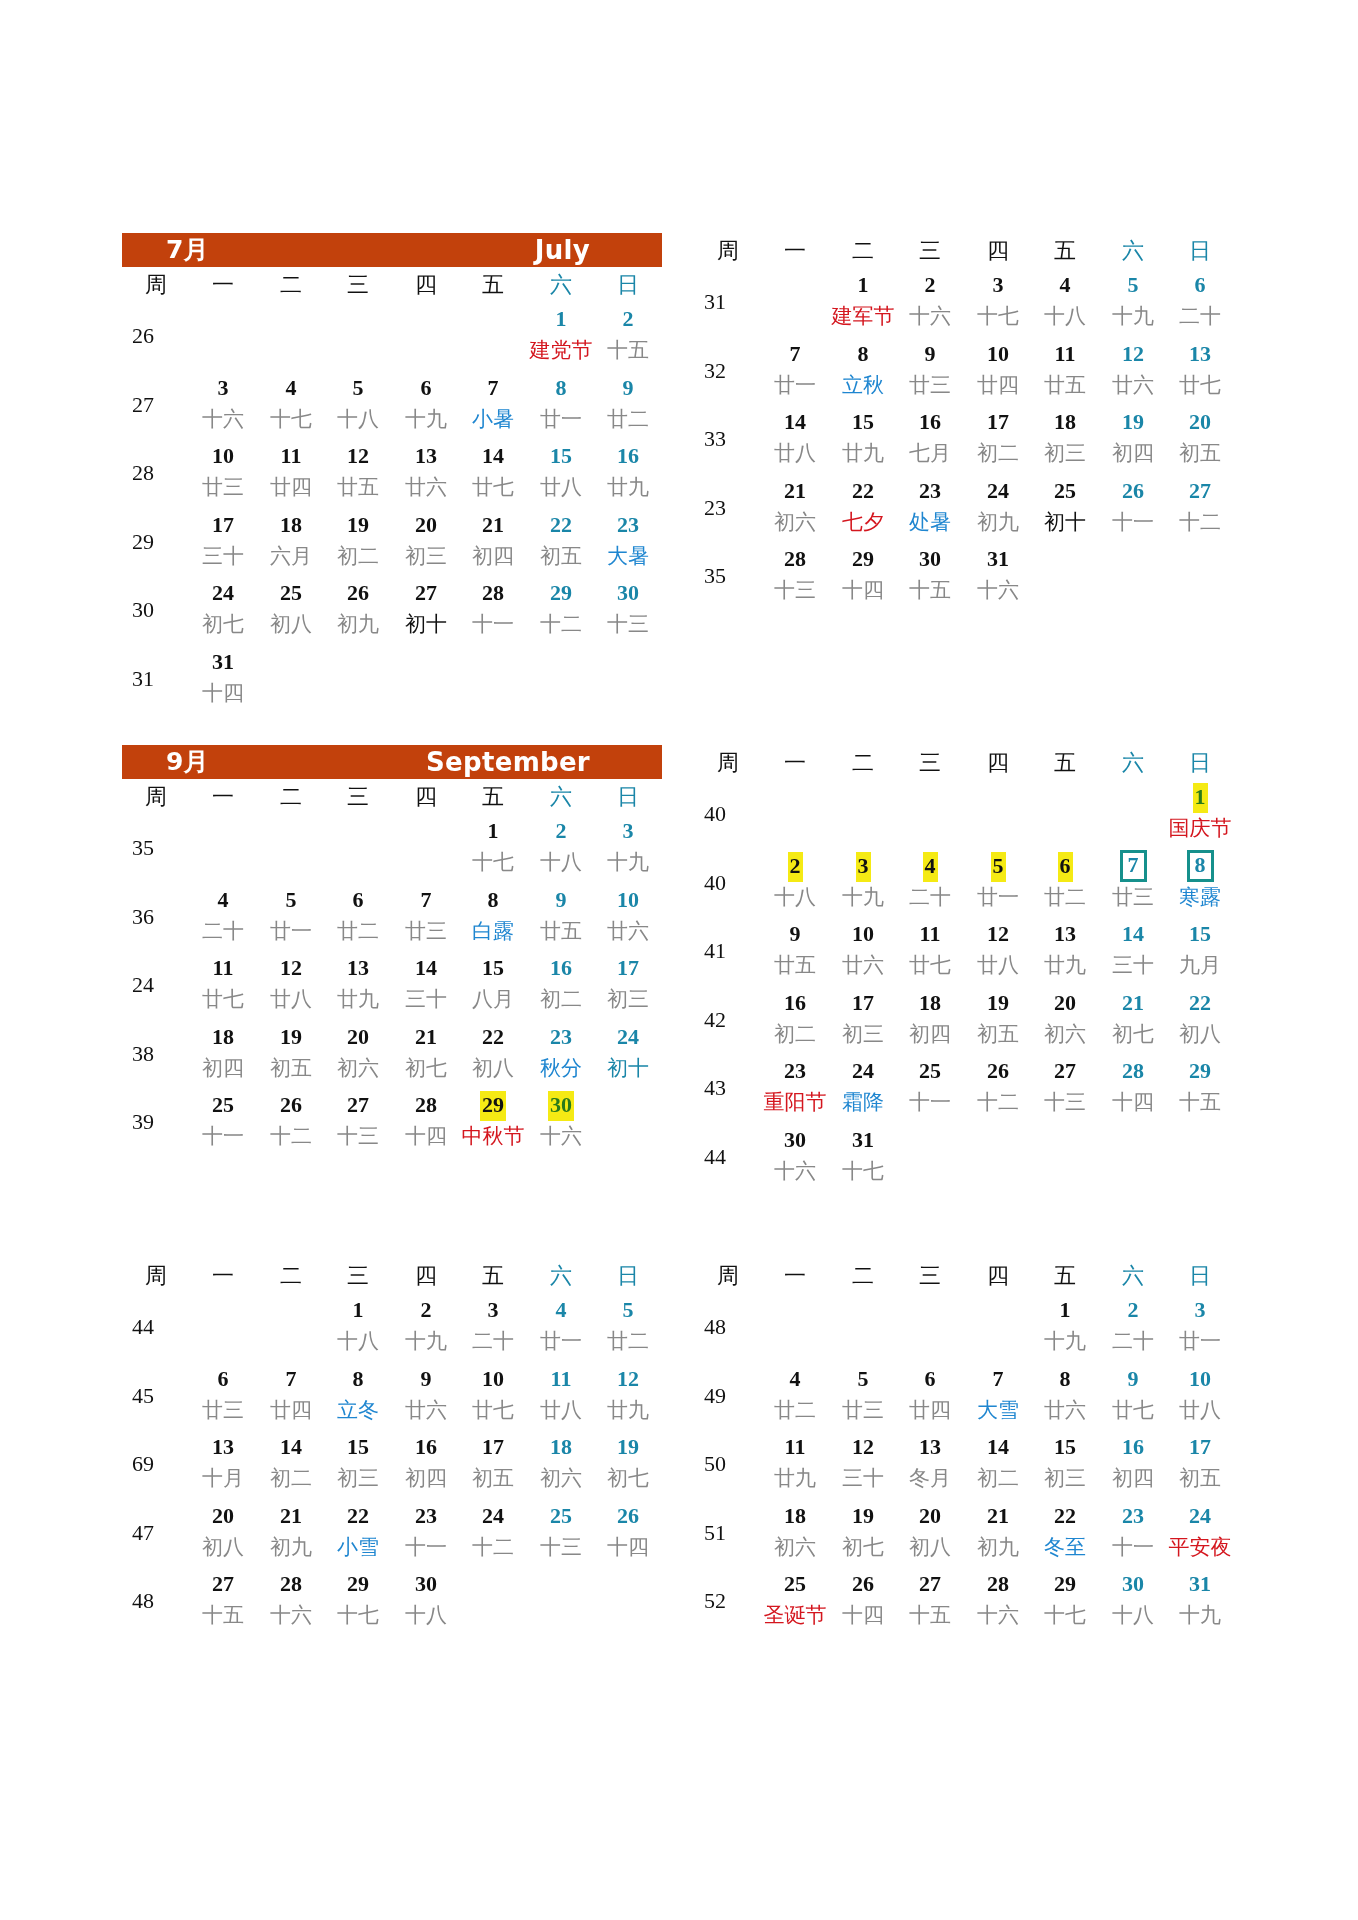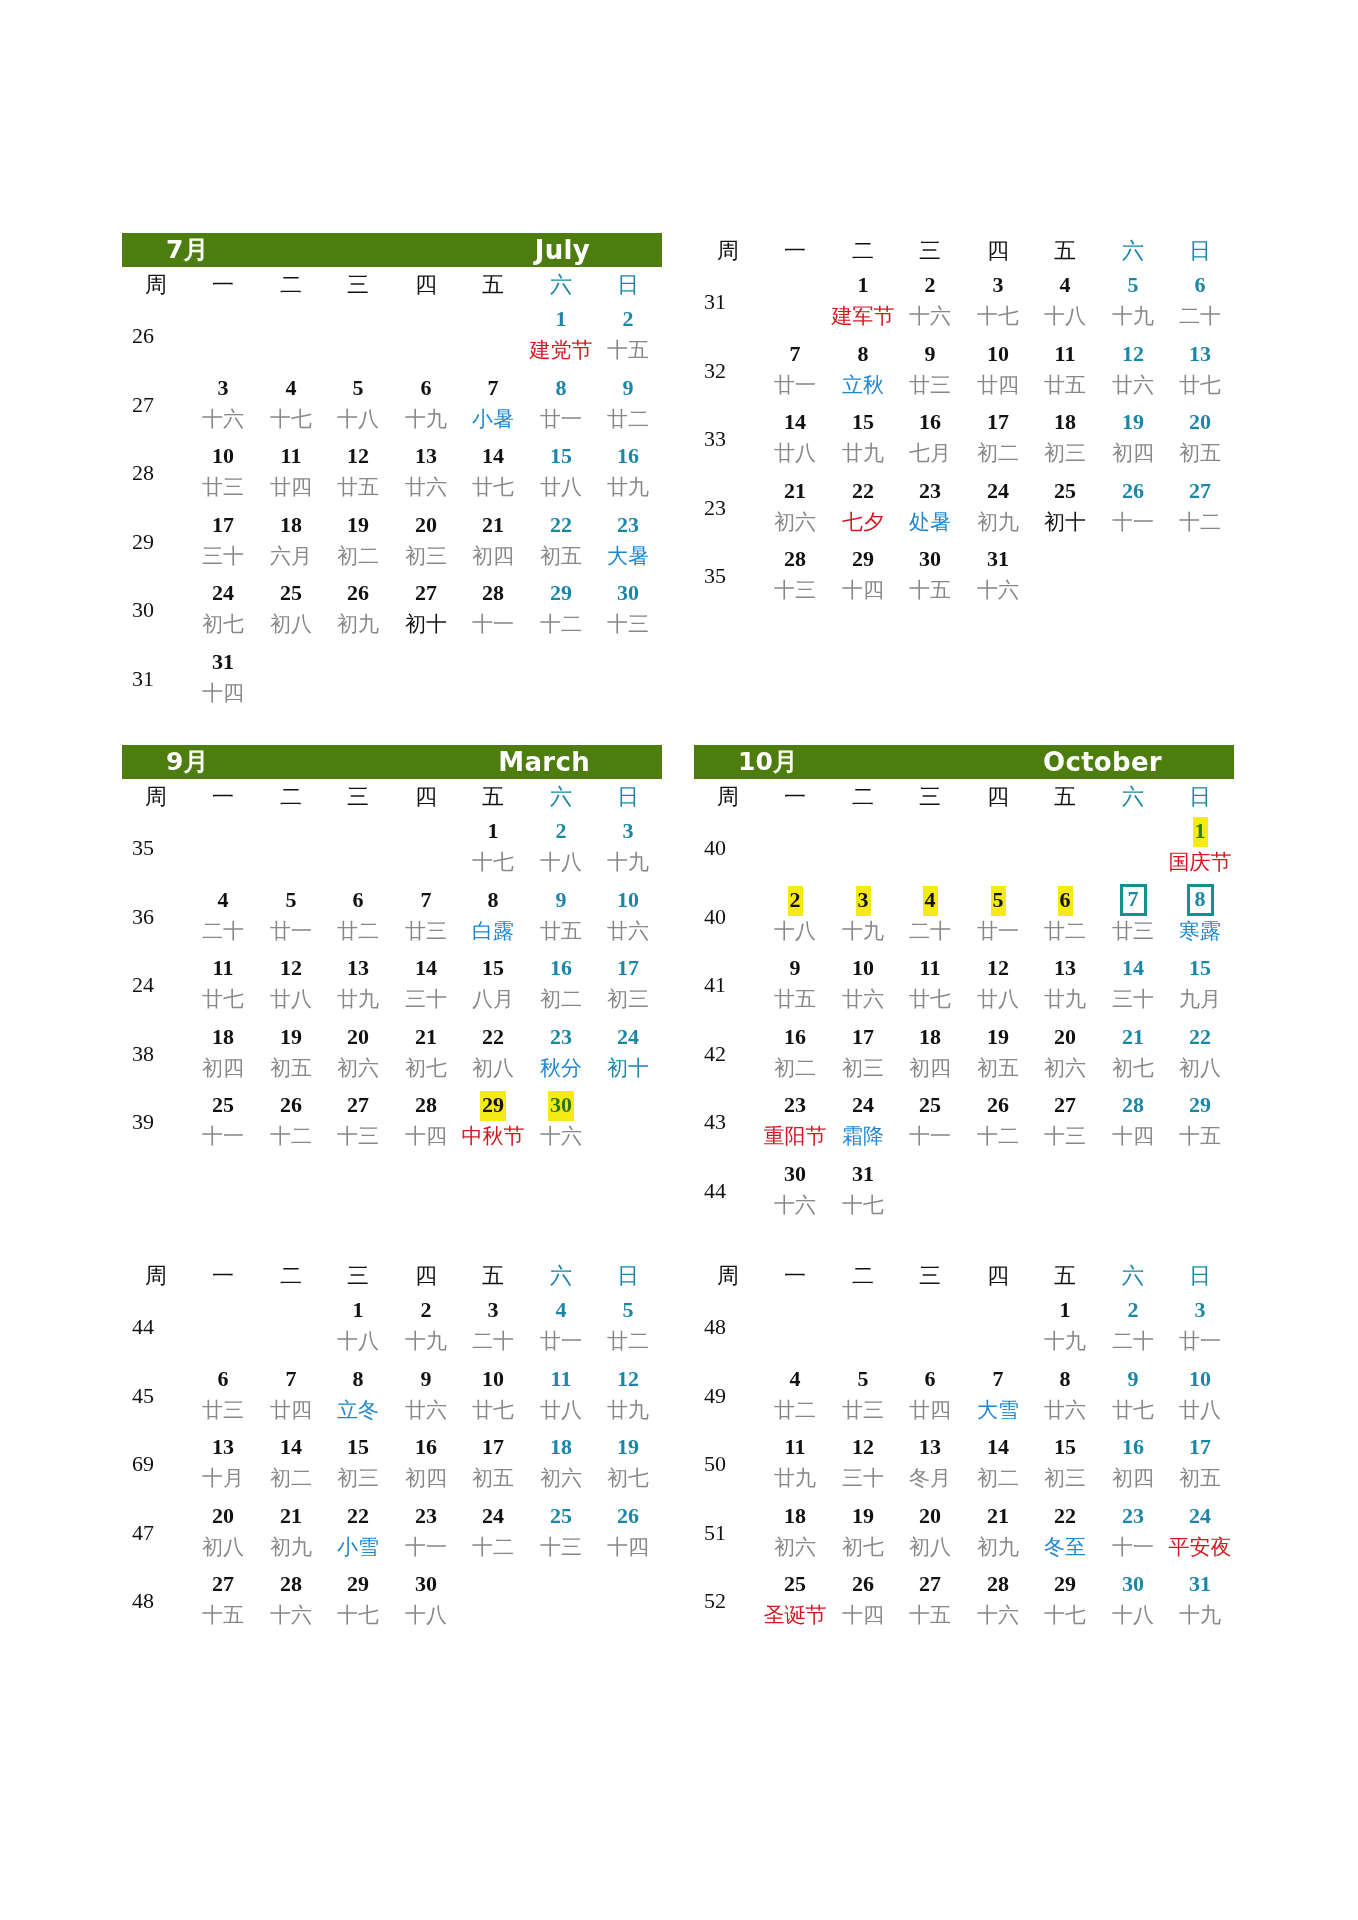--- a/index.html
+++ b/index.html
@@ -1,19 +1,19 @@
 <!DOCTYPE html>
 <html><head>
 <meta charset="utf-8">
 <style>
   html, body { margin:0; padding:0; background:#ffffff; }
   body { width:1358px; height:1920px; position:relative; overflow:hidden;
          font-family:"DejaVu Sans", "Liberation Sans", sans-serif; }
   .month { position:absolute; width:540px; }
-  .bar { height:34px; background:#4d7c0f; position:relative; color:#fff; font-weight:bold; }
+  .bar { height:34px; background:#c2410c; position:relative; color:#fff; font-weight:bold; }
   .bar .cn { position:absolute; left:44px; top:1px; font-size:25px; line-height:32px; }
   .bar .en { position:absolute; right:72px; top:1px; font-size:26px; line-height:32px; letter-spacing:0.3px; }
   .grid { position:relative; }
   .wk-head { height:36px; position:relative; }
   .wk-head span { position:absolute; top:2px; width:60px; margin-left:-30px; text-align:center;
                   font-size:22px; line-height:32px; color:#111; }
   .wk-head span.we { color:#1a86a8; }
   .row { height:68.5px; position:relative;font-family:Liberation Serif, serif; }
   .row .wn { position:absolute; left:10px; width:50px; top:18px; font-size:22px; line-height:30px; color:#111; text-align:left; }
   .cell { position:absolute; top:0; width:68px; margin-left:-34px; text-align:center; }
@@ -156,21 +156,21 @@
           <div class="cell" style="left:101px"><span class="d">28</span><span class="l">十三</span></div>
           <div class="cell" style="left:169px"><span class="d">29</span><span class="l">十四</span></div>
           <div class="cell" style="left:236px"><span class="d">30</span><span class="l">十五</span></div>
           <div class="cell" style="left:304px"><span class="d">31</span><span class="l">十六</span></div>
         </div>
       </div>
     </div>
   <div class="month" style="left:122px; top:745px;">
       <div class="bar">
         <span class="cn">9月</span>
-        <span class="en">March</span>
+        <span class="en">September</span>
       </div>
       <div class="grid">
         <div class="wk-head">
           <span style="left:34px">周</span>
           <span style="left:101px">一</span>
           <span style="left:169px">二</span>
           <span style="left:236px">三</span>
           <span style="left:304px">四</span>
           <span style="left:371px">五</span>
           <span class="we" style="left:439px">六</span>
@@ -217,24 +217,20 @@
           <div class="cell" style="left:101px"><span class="d">25</span><span class="l">十一</span></div>
           <div class="cell" style="left:169px"><span class="d">26</span><span class="l">十二</span></div>
           <div class="cell" style="left:236px"><span class="d">27</span><span class="l">十三</span></div>
           <div class="cell" style="left:304px"><span class="d">28</span><span class="l">十四</span></div>
           <div class="cell" style="left:371px"><span class="d hl">29</span><span class="l fest">中秋节</span></div>
           <div class="cell we" style="left:439px"><span class="d hlg">30</span><span class="l">十六</span></div>
         </div>
       </div>
     </div>
   <div class="month" style="left:694px; top:745px;">
-      <div class="bar">
-        <span class="cn">10月</span>
-        <span class="en">October</span>
-      </div>
       <div class="grid">
         <div class="wk-head">
           <span style="left:34px">周</span>
           <span style="left:101px">一</span>
           <span style="left:169px">二</span>
           <span style="left:236px">三</span>
           <span style="left:304px">四</span>
           <span style="left:371px">五</span>
           <span class="we" style="left:439px">六</span>
           <span class="we" style="left:506px">日</span>

